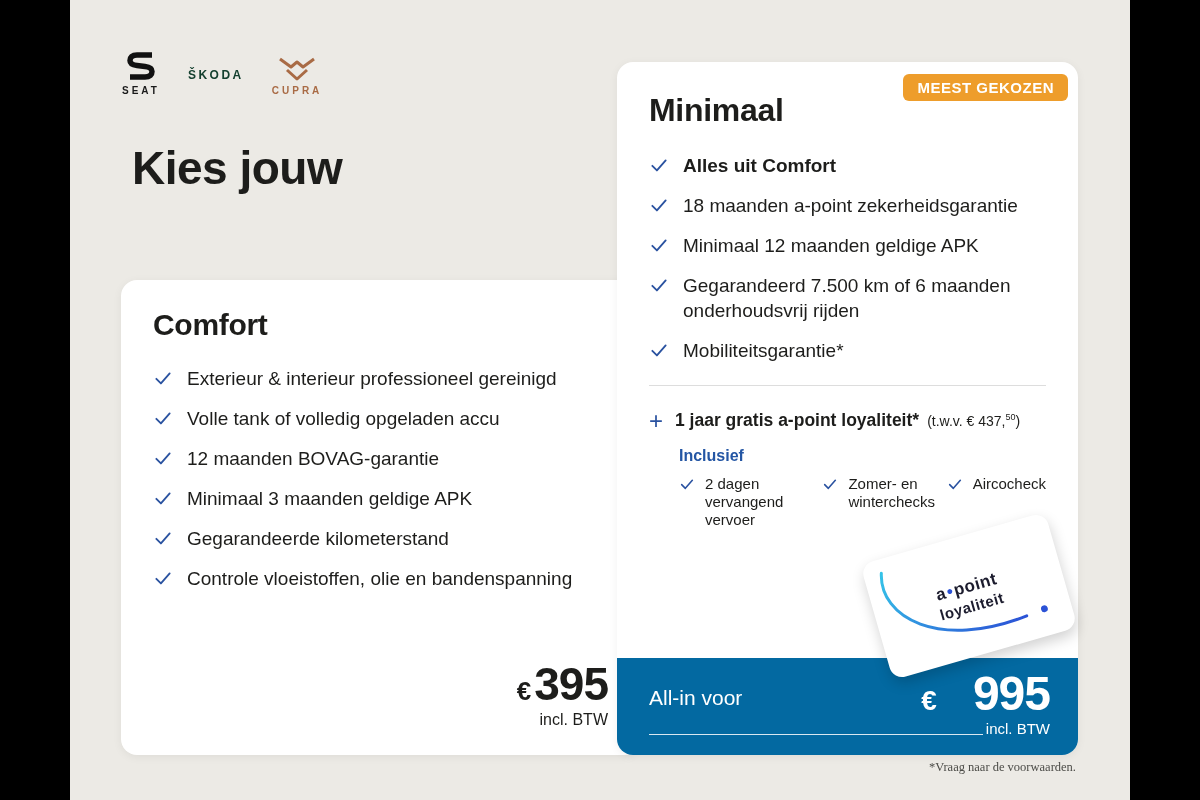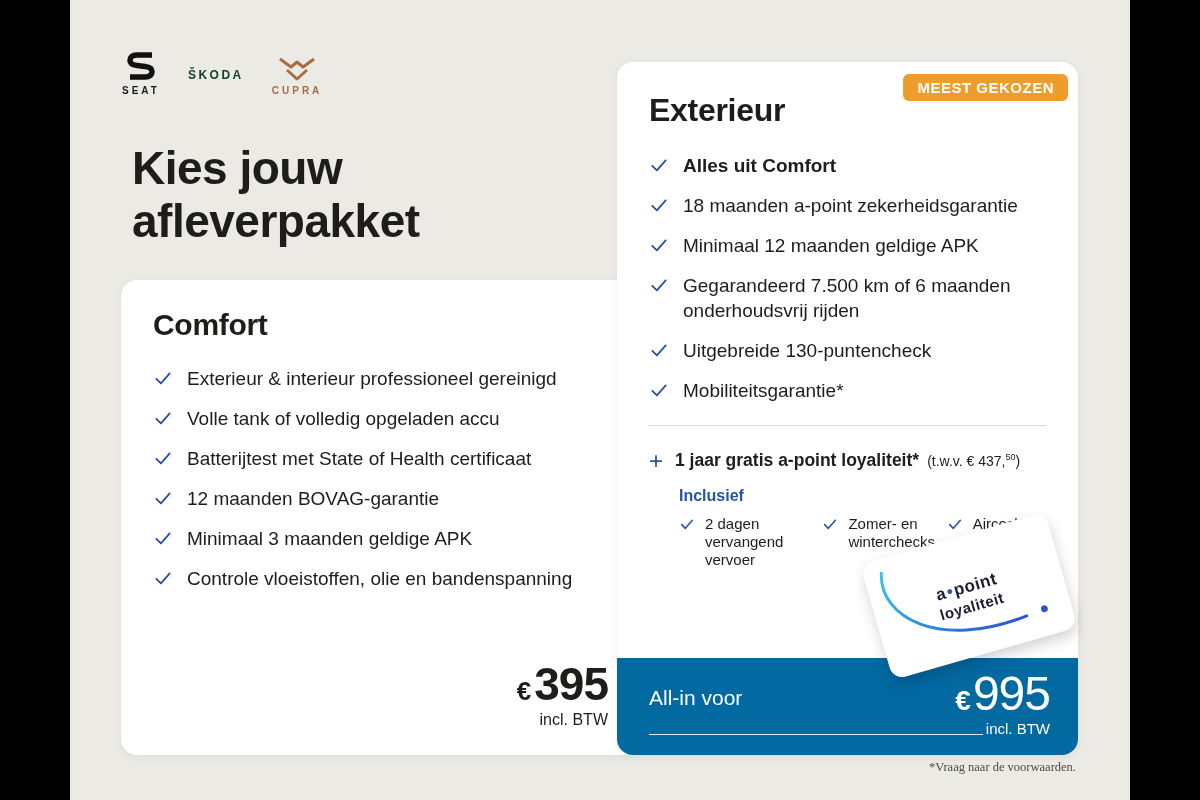--- a/index.html
+++ b/index.html
@@ -54,21 +54,21 @@
   .badge{position:absolute;top:12px;right:10px;background:#EE9D2B;color:#fff;font-size:15px;font-weight:700;
     letter-spacing:0.5px;padding:5px 14px;border-radius:6px;}
 
   
   .price-bar{position:absolute;left:0;right:0;bottom:0;height:97px;background:#0369a1;
     border-radius:0 0 16px 16px;z-index:1;}
   .bar-label{position:absolute;left:32px;top:28px;color:#fff;font-size:21px;}
   .bar-line{position:absolute;left:32px;bottom:20px;width:334px;height:1px;background:rgba(255,255,255,0.85);}
   .bar-price{position:absolute;right:28px;top:8px;color:#fff;}
   .bar-price .cur{font-size:28px;font-weight:600;margin-right:2px;}
-  .bar-price .num{font-size:48px;font-weight:400;letter-spacing:-1px;}
+  .bar-price .num{font-size:48px;font-weight:700;letter-spacing:-1px;margin-left:34px;}
   .bar-note{position:absolute;right:28px;top:62px;color:#fff;font-size:15px;}
 
   
   .loyalty-card{position:absolute;left:256px;top:474px;width:192px;height:120px;background:#fff;
     border-radius:13px;transform:rotate(-16deg);box-shadow:0 6px 14px rgba(0,0,0,0.18);z-index:2;}
   .loyalty-text{position:absolute;inset:0;display:flex;flex-direction:column;align-items:center;
     justify-content:center;color:#1c1c2e;}
   .loyalty-text .l1{font-size:17px;font-weight:700;letter-spacing:0.5px;}
   .loyalty-text .l1 .ldot{color:#2B52D6;font-size:17px;margin:0 1px;}
   .loyalty-text .l2{font-size:15px;font-weight:600;letter-spacing:0.5px;margin-top:1px;}
@@ -96,21 +96,20 @@
       <svg width="38" height="26" viewBox="0 0 38 26">
         <path d="M2 3 L13 11 L19 6 L25 11 L36 3" fill="none" stroke="#A96B45" stroke-width="3" stroke-linejoin="round"></path>
         <path d="M9 14 L19 23 L29 14" fill="none" stroke="#A96B45" stroke-width="3" stroke-linejoin="round"></path>
       </svg>
       <span class="brand-caption cupra-cap">CUPRA</span>
     </div>
   </div>
 
   <h1 class="hero-title">
     <span>Kies jouw</span><br>
-    <span>afleverpakket</span>
   </h1>
 
   <section class="card card-comfort">
     <h2>Comfort</h2>
     <ul class="features">
       <li>
         <svg class="chk" width="20" height="20" viewBox="0 0 24 24">
             <path d="M4 13 L9.5 18.5 L20 6.5" fill="none" stroke="#2A52A0" stroke-width="2.2" stroke-linecap="round" stroke-linejoin="round"></path>
           </svg>
         <span>Exterieur &amp; interieur professioneel gereinigd</span>
@@ -118,50 +117,50 @@
       <li>
         <svg class="chk" width="20" height="20" viewBox="0 0 24 24">
             <path d="M4 13 L9.5 18.5 L20 6.5" fill="none" stroke="#2A52A0" stroke-width="2.2" stroke-linecap="round" stroke-linejoin="round"></path>
           </svg>
         <span>Volle tank of volledig opgeladen accu</span>
       </li>
       <li>
         <svg class="chk" width="20" height="20" viewBox="0 0 24 24">
             <path d="M4 13 L9.5 18.5 L20 6.5" fill="none" stroke="#2A52A0" stroke-width="2.2" stroke-linecap="round" stroke-linejoin="round"></path>
           </svg>
-        <span>Batterijtest met State of Health certificaat</span>
-      </li>
-      <li>
-        <svg class="chk" width="20" height="20" viewBox="0 0 24 24">
-            <path d="M4 13 L9.5 18.5 L20 6.5" fill="none" stroke="#2A52A0" stroke-width="2.2" stroke-linecap="round" stroke-linejoin="round"></path>
-          </svg>
         <span>12 maanden BOVAG-garantie</span>
       </li>
       <li>
         <svg class="chk" width="20" height="20" viewBox="0 0 24 24">
             <path d="M4 13 L9.5 18.5 L20 6.5" fill="none" stroke="#2A52A0" stroke-width="2.2" stroke-linecap="round" stroke-linejoin="round"></path>
           </svg>
         <span>Minimaal 3 maanden geldige APK</span>
+      </li>
+      <li>
+        <svg class="chk" width="20" height="20" viewBox="0 0 24 24">
+            <path d="M4 13 L9.5 18.5 L20 6.5" fill="none" stroke="#2A52A0" stroke-width="2.2" stroke-linecap="round" stroke-linejoin="round"></path>
+          </svg>
+        <span>Gegarandeerde kilometerstand</span>
       </li>
       <li>
         <svg class="chk" width="20" height="20" viewBox="0 0 24 24">
             <path d="M4 13 L9.5 18.5 L20 6.5" fill="none" stroke="#2A52A0" stroke-width="2.2" stroke-linecap="round" stroke-linejoin="round"></path>
           </svg>
         <span>Controle vloeistoffen, olie en bandenspanning</span>
       </li>
     </ul>
     <div class="price-block">
       <div><span class="cur">€</span><span class="num">395</span></div>
       <div class="note">incl. BTW</div>
     </div>
   </section>
 
   <section class="card card-zeker">
     <div class="badge">MEEST GEKOZEN</div>
-    <h2>Exterieur</h2>
+    <h2>Minimaal</h2>
     <ul class="features">
       <li class="bold">
         <svg class="chk" width="20" height="20" viewBox="0 0 24 24">
             <path d="M4 13 L9.5 18.5 L20 6.5" fill="none" stroke="#2A52A0" stroke-width="2.2" stroke-linecap="round" stroke-linejoin="round"></path>
           </svg>
         <span>Alles uit Comfort</span>
       </li>
       <li>
         <svg class="chk" width="20" height="20" viewBox="0 0 24 24">
             <path d="M4 13 L9.5 18.5 L20 6.5" fill="none" stroke="#2A52A0" stroke-width="2.2" stroke-linecap="round" stroke-linejoin="round"></path>
@@ -172,26 +171,20 @@
         <svg class="chk" width="20" height="20" viewBox="0 0 24 24">
             <path d="M4 13 L9.5 18.5 L20 6.5" fill="none" stroke="#2A52A0" stroke-width="2.2" stroke-linecap="round" stroke-linejoin="round"></path>
           </svg>
         <span>Minimaal 12 maanden geldige APK</span>
       </li>
       <li>
         <svg class="chk" width="20" height="20" viewBox="0 0 24 24">
             <path d="M4 13 L9.5 18.5 L20 6.5" fill="none" stroke="#2A52A0" stroke-width="2.2" stroke-linecap="round" stroke-linejoin="round"></path>
           </svg>
         <span>Gegarandeerd 7.500 km of 6 maanden onderhoudsvrij rijden</span>
-      </li>
-      <li>
-        <svg class="chk" width="20" height="20" viewBox="0 0 24 24">
-            <path d="M4 13 L9.5 18.5 L20 6.5" fill="none" stroke="#2A52A0" stroke-width="2.2" stroke-linecap="round" stroke-linejoin="round"></path>
-          </svg>
-        <span>Uitgebreide 130-puntencheck</span>
       </li>
       <li>
         <svg class="chk" width="20" height="20" viewBox="0 0 24 24">
             <path d="M4 13 L9.5 18.5 L20 6.5" fill="none" stroke="#2A52A0" stroke-width="2.2" stroke-linecap="round" stroke-linejoin="round"></path>
           </svg>
         <span>Mobiliteitsgarantie*</span>
       </li>
     </ul>
 
     <hr class="divider">

